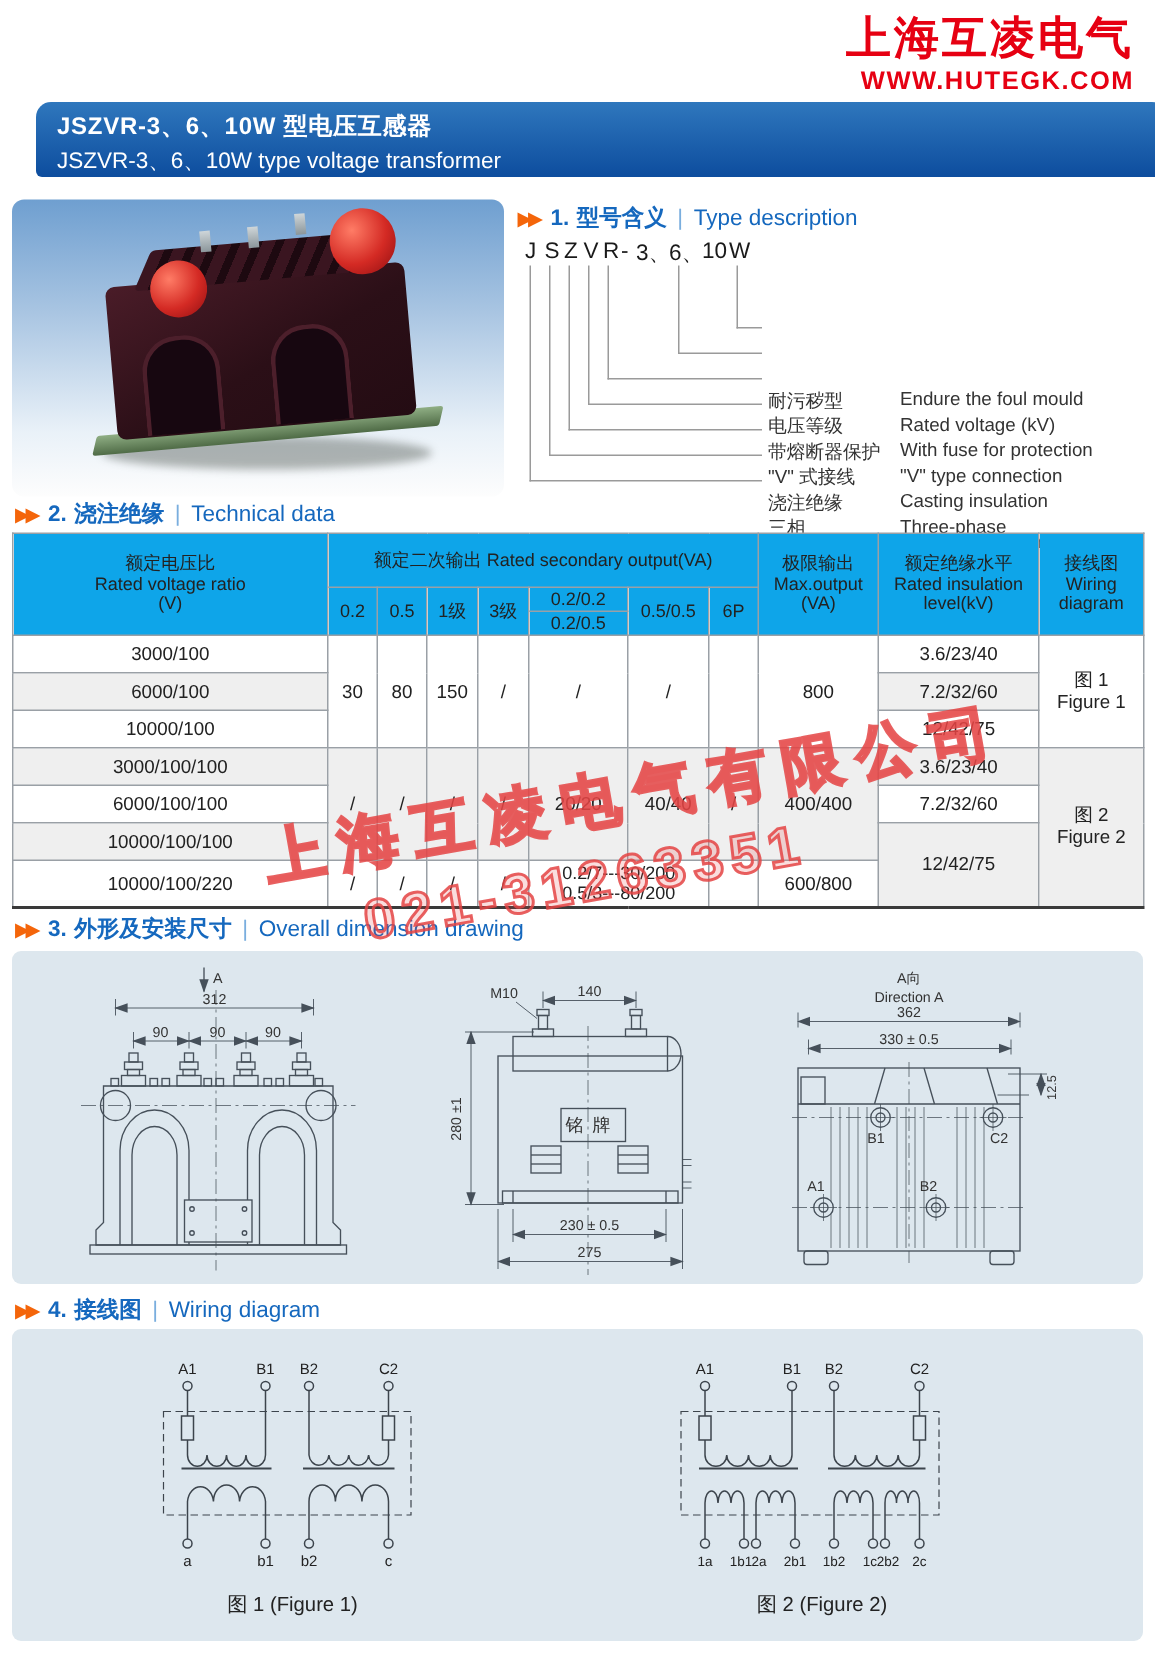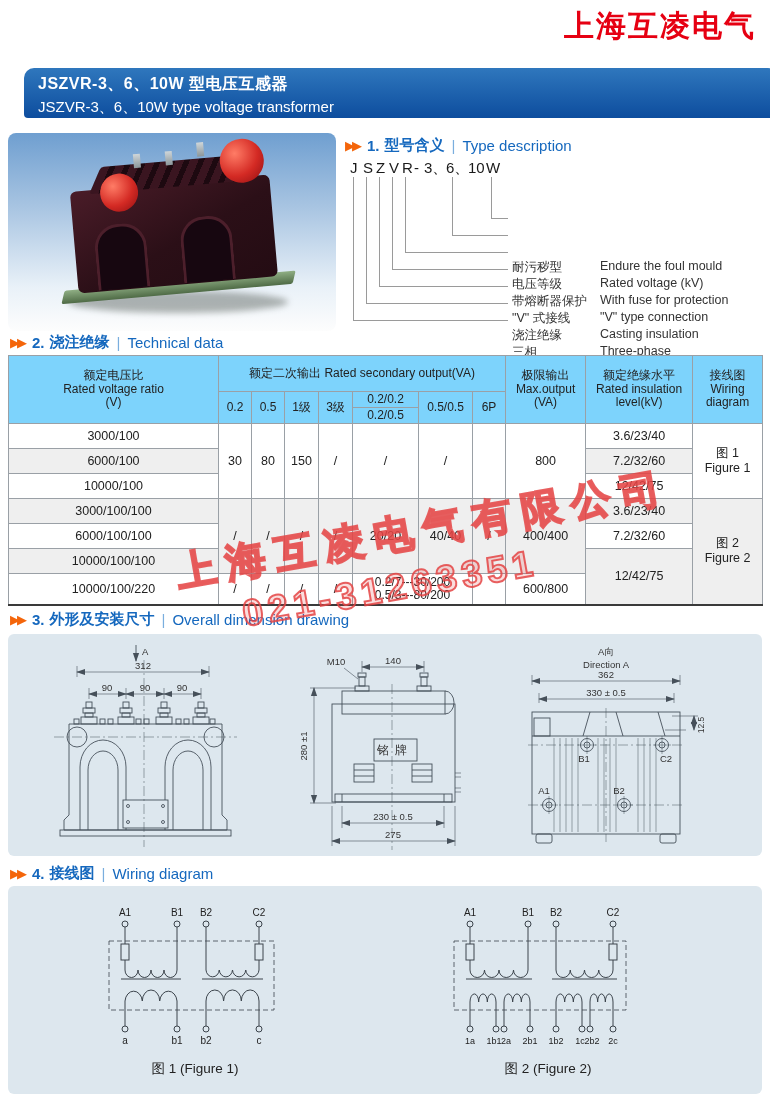--- a/index.html
+++ b/index.html
@@ -54,21 +54,21 @@
   .tc-row{position:absolute;left:512px;display:flex;font-size:12.5px;color:#333;white-space:nowrap;margin-top:48px;}
   .tc-row .zh{width:88px;}
   .tc-row .en{}
 
   
   table.spec{position:absolute;left:8px;top:355px;width:754px;border-collapse:collapse;table-layout:fixed;
              border:1px solid #8f969c;border-top:1.5px solid #5a5a5a;border-bottom:2.5px solid #3a3a3a;
              font-size:12.5px;color:#222;}
   table.spec th,table.spec td{border:1px solid #9aa0a6;text-align:center;vertical-align:middle;
              padding:0 1px;overflow:hidden;}
-  table.spec thead th{background:#7dd3fc;font-weight:normal;font-size:12px;line-height:13.5px;}
+  table.spec thead th{background:#0ea5e9;font-weight:normal;font-size:12px;line-height:13.5px;}
   table.spec thead tr.h1{height:36px;} table.spec thead tr.h2{height:16px;}
   table.spec tbody tr{height:25px;} table.spec tbody tr.tall{height:31px;}
   table.spec tbody tr:nth-child(even) td{background:#efefef;}
   table.spec td.sp{font-size:12px;line-height:13px;}
   .figcell div{line-height:15px;}
 
   
   .watermark{position:absolute;left:172px;top:546px;transform:rotate(-10deg);transform-origin:0 0;
              z-index:5;pointer-events:none;color:rgba(228,68,68,.18);
              -webkit-text-stroke:2px rgba(228,68,68,.85);font-weight:bold;white-space:nowrap;}
@@ -91,20 +91,21 @@
   <svg width="0" height="0" style="position:absolute">
     <defs>
       <marker id="arw" viewBox="0 0 10 10" refX="9" refY="5" markerWidth="9" markerHeight="9" orient="auto-start-reverse" markerUnits="userSpaceOnUse">
         <path d="M0,1.5 L10,5 L0,8.5 Z" fill="#46505a"></path>
       </marker>
     </defs>
   </svg>
 
   <div class="logo">
     <div class="name">上海互凌电气</div>
+    <div class="site">WWW.HUTEGK.COM</div>
   </div>
 
   <div class="titlebar">
     <div class="zh">JSZVR-3、6、10W 型电压互感器</div>
     <div class="en">JSZVR-3、6、10W type voltage transformer</div>
   </div>
 
   <div class="photo">
     <div class="shadow"></div>
     <div class="unit">

